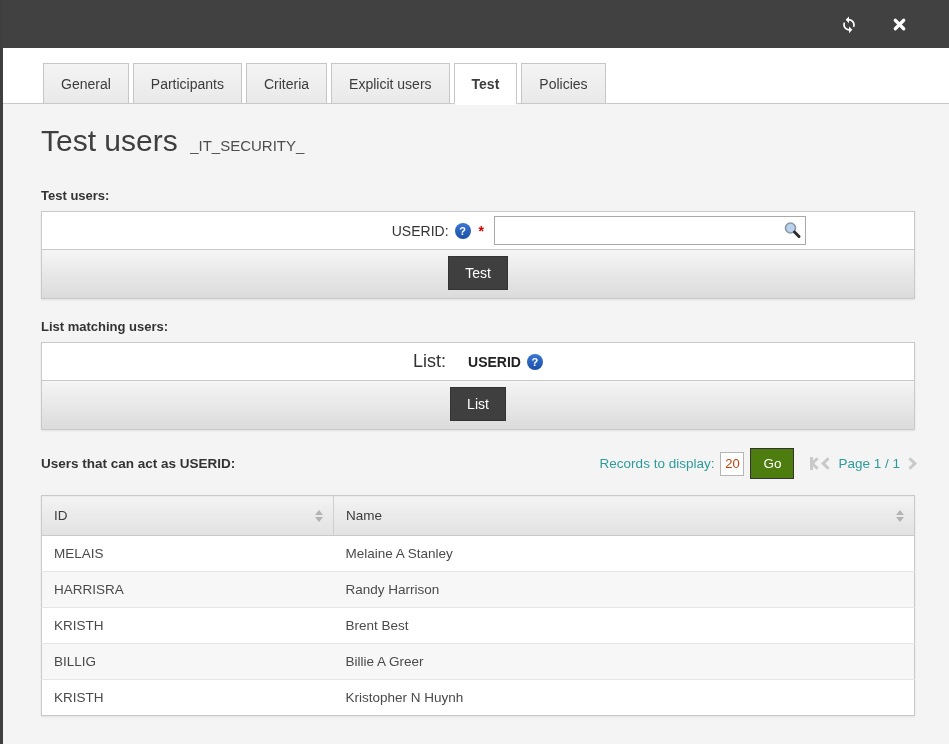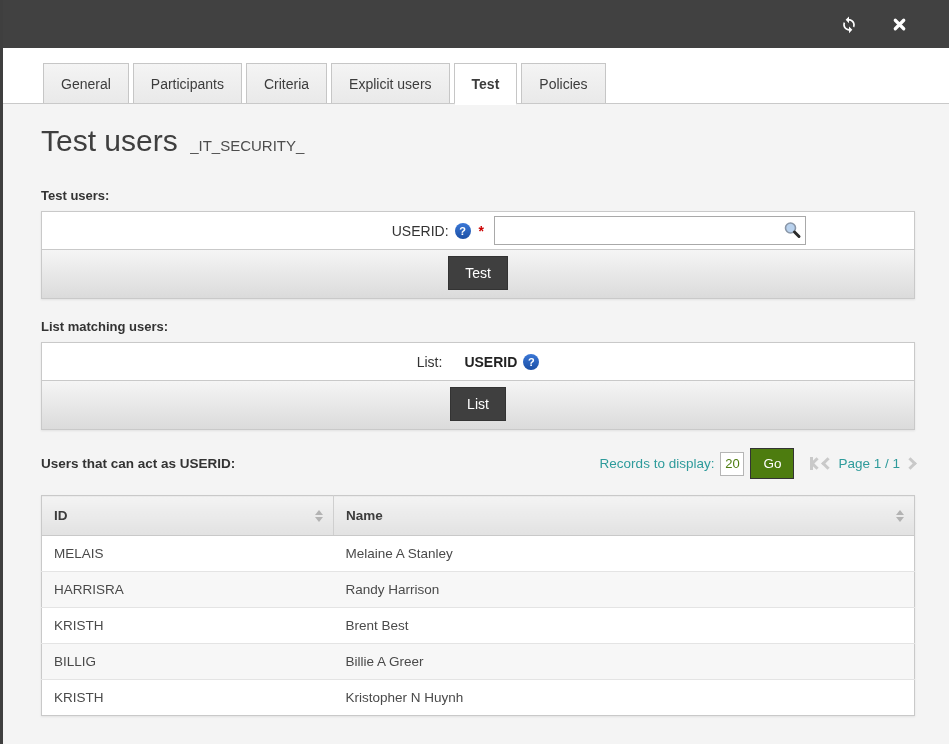--- a/index.html
+++ b/index.html
@@ -48,47 +48,47 @@
 
   .search-wrap { position:relative; width:312px; height:29px; }
   .search-wrap input { width:100%; height:100%; border:1px solid #a9a9a9; padding:0 26px 0 6px;
                        font-size:13px; background:#fff; }
   .search-wrap .mag { position:absolute; right:4px; top:4px; cursor:pointer; }
 
   .btn-dark { display:inline-block; background:#3f3f3f; color:#fff; border:1px solid #333;
               font-size:14px; padding:8px 16px; cursor:pointer;
               font-family:"Liberation Sans","DejaVu Sans",sans-serif; }
 
-  .list-row-label { font-size:14px; color:#333; margin-right:22px; }
+  .list-row-label { font-size:18px; color:#333; margin-right:22px; }
   .list-row-value { font-size:14px; font-weight:bold; color:#222; }
 
   
   .results-header { margin-top:18px; display:flex; justify-content:space-between; align-items:center; }
   .results-title { font-size:13.5px; font-weight:bold; color:#333; }
   .records { display:flex; align-items:center; }
   .records-label { color:#2e9b9b; font-size:13.5px; margin-right:6px; }
   .records input { width:24px; height:24px; border:1px solid #b5b5b5; text-align:center;
-                   font-size:13px; color:#4d7c0f; }
+                   font-size:13px; color:#c2410c; }
   .btn-go { background:#4d7c0f; color:#fff; border:1px solid #333; font-size:13.5px;
             padding:7px 12px; margin-left:6px; cursor:pointer;
             font-family:"Liberation Sans","DejaVu Sans",sans-serif; }
   .pager { display:flex; align-items:center; margin-left:16px; gap:2px; }
   .chev { width:9px; height:9px; border-left:3px solid #c9c9c9; border-bottom:3px solid #c9c9c9;
           display:inline-block; cursor:pointer; }
   .chev.left  { transform:rotate(45deg); }
   .chev.right { transform:rotate(-135deg); }
   .first-bar { width:3px; height:13px; background:#c9c9c9; display:inline-block; margin-right:-4px; }
   .pager .grp { display:inline-flex; align-items:center; gap:3px; cursor:pointer; }
   .page-text { color:#2e9b9b; font-size:13.5px; margin:0 4px; }
 
   
   table.results { width:100%; margin-top:16px; border-collapse:collapse;
                   border:1px solid #c9c9c9; background:#fff; box-shadow:0 1px 2px rgba(0,0,0,.08); }
   table.results th { height:40px; background:linear-gradient(#f3f3f3,#e2e2e2);
-                     border-bottom:1px solid #c9c9c9; font-size:13.5px; font-weight:bold;
+                     border-bottom:1px solid #c9c9c9; font-size:13.5px; font-weight:normal;
                      color:#3c3c3c; text-align:left; padding:0 10px 0 12px; cursor:pointer; }
   table.results th:first-child { width:292px; border-right:1px solid #cfcfcf; }
   .th-inner { display:flex; justify-content:space-between; align-items:center; }
   .sort { display:inline-flex; flex-direction:column; gap:2px; }
   .sort .up   { width:0; height:0; border-left:4px solid transparent; border-right:4px solid transparent;
                 border-bottom:5px solid #b3b3b3; }
   .sort .down { width:0; height:0; border-left:4px solid transparent; border-right:4px solid transparent;
                 border-top:5px solid #b3b3b3; }
   table.results td { height:36px; font-size:13.5px; color:#4a4a4a; padding:0 12px;
                      border-top:1px solid #e4e4e4; }

